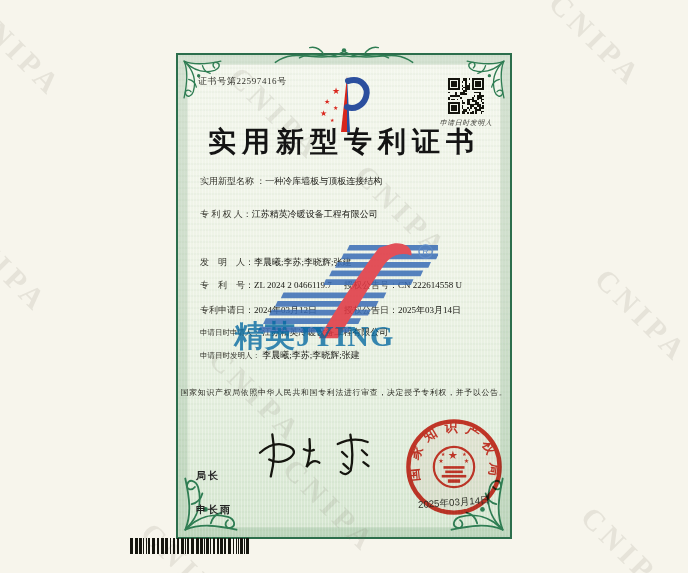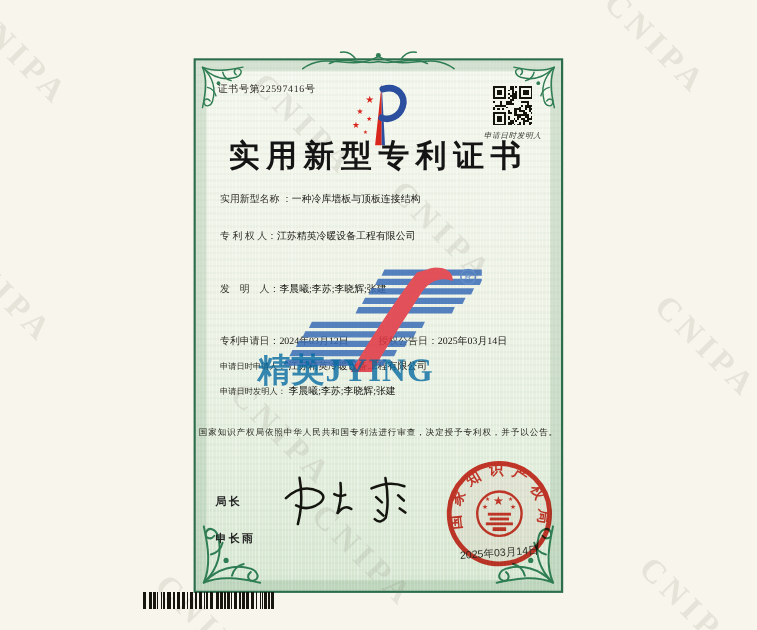--- a/index.html
+++ b/index.html
@@ -44,21 +44,21 @@
   .row .val{color:#171712;}
   .row .val.wrap{display:inline-block;white-space:normal;width:212px;vertical-align:top;line-height:12px;}
   .row .col2{position:absolute;left:144px;top:0;}
   .row.small .lbl{font-size:7.5px;}
   
   .legal{
     position:absolute;left:0;top:331px;width:100%;z-index:2;text-align:center;
     font-size:7.8px;letter-spacing:.8px;line-height:13.5px;color:#2c2c24;
   }
   
-  .director{position:absolute;left:18px;z-index:4;font-family:"Liberation Sans","DejaVu Sans",sans-serif;font-size:10px;font-weight:700;color:#222;letter-spacing:2px;}
+  .director{position:absolute;left:18px;z-index:4;font-family:"Liberation Sans","DejaVu Sans",sans-serif;font-size:10px;font-weight:700;color:#222;letter-spacing:2px;margin-top:20px;}
   .sig{position:absolute;left:68px;top:372px;width:130px;height:52px;z-index:4;}
   
   .seal{position:absolute;left:226px;top:362px;width:100px;height:100px;z-index:6;opacity:.93;mix-blend-mode:multiply;}
   
   .page-footer{position:absolute;left:0;top:459px;width:100%;text-align:center;font-size:7.5px;color:#33332b;z-index:2;letter-spacing:1px;}
   .barcode{position:absolute;left:130px;top:538px;width:120px;height:16px;z-index:4;}
   .barcode svg{width:100%;height:100%;shape-rendering:crispEdges;fill:#16160f;}
   
   .brand{position:absolute;left:238px;top:243px;width:200px;height:100px;z-index:5;opacity:.85;pointer-events:none;}
   .brand-name{
@@ -371,20 +371,24 @@
 
   <div class="row" style="top:120px">
     <span class="lbl">实用新型名称 ：</span><span class="val">一种冷库墙板与顶板连接结构</span>
   </div>
 
 
   <div class="row" style="top:201px">
     <span class="lbl">发　明　人：</span><span class="val">李晨曦;李苏;李晓辉;张建</span>
   </div>
 
+  <div class="row" style="top:224px">
+    <span><span class="lbl">专　利　号：</span><span class="val">ZL 2024 2 0466119.7</span></span>
+    <span class="col2"><span class="lbl">授权公告号：</span><span class="val">CN 222614558 U</span></span>
+  </div>
 
   <div class="row" style="top:249px">
     <span><span class="lbl">专利申请日：</span><span class="val">2024年03月12日</span></span>
     <span class="col2"><span class="lbl">授权公告日：</span><span class="val">2025年03月14日</span></span>
   </div>
 
   <div class="row small" style="top:271px">
     <span class="lbl">申请日时申请人：</span> <span class="val">江苏精英冷暖设备工程有限公司</span>
   </div>
 

